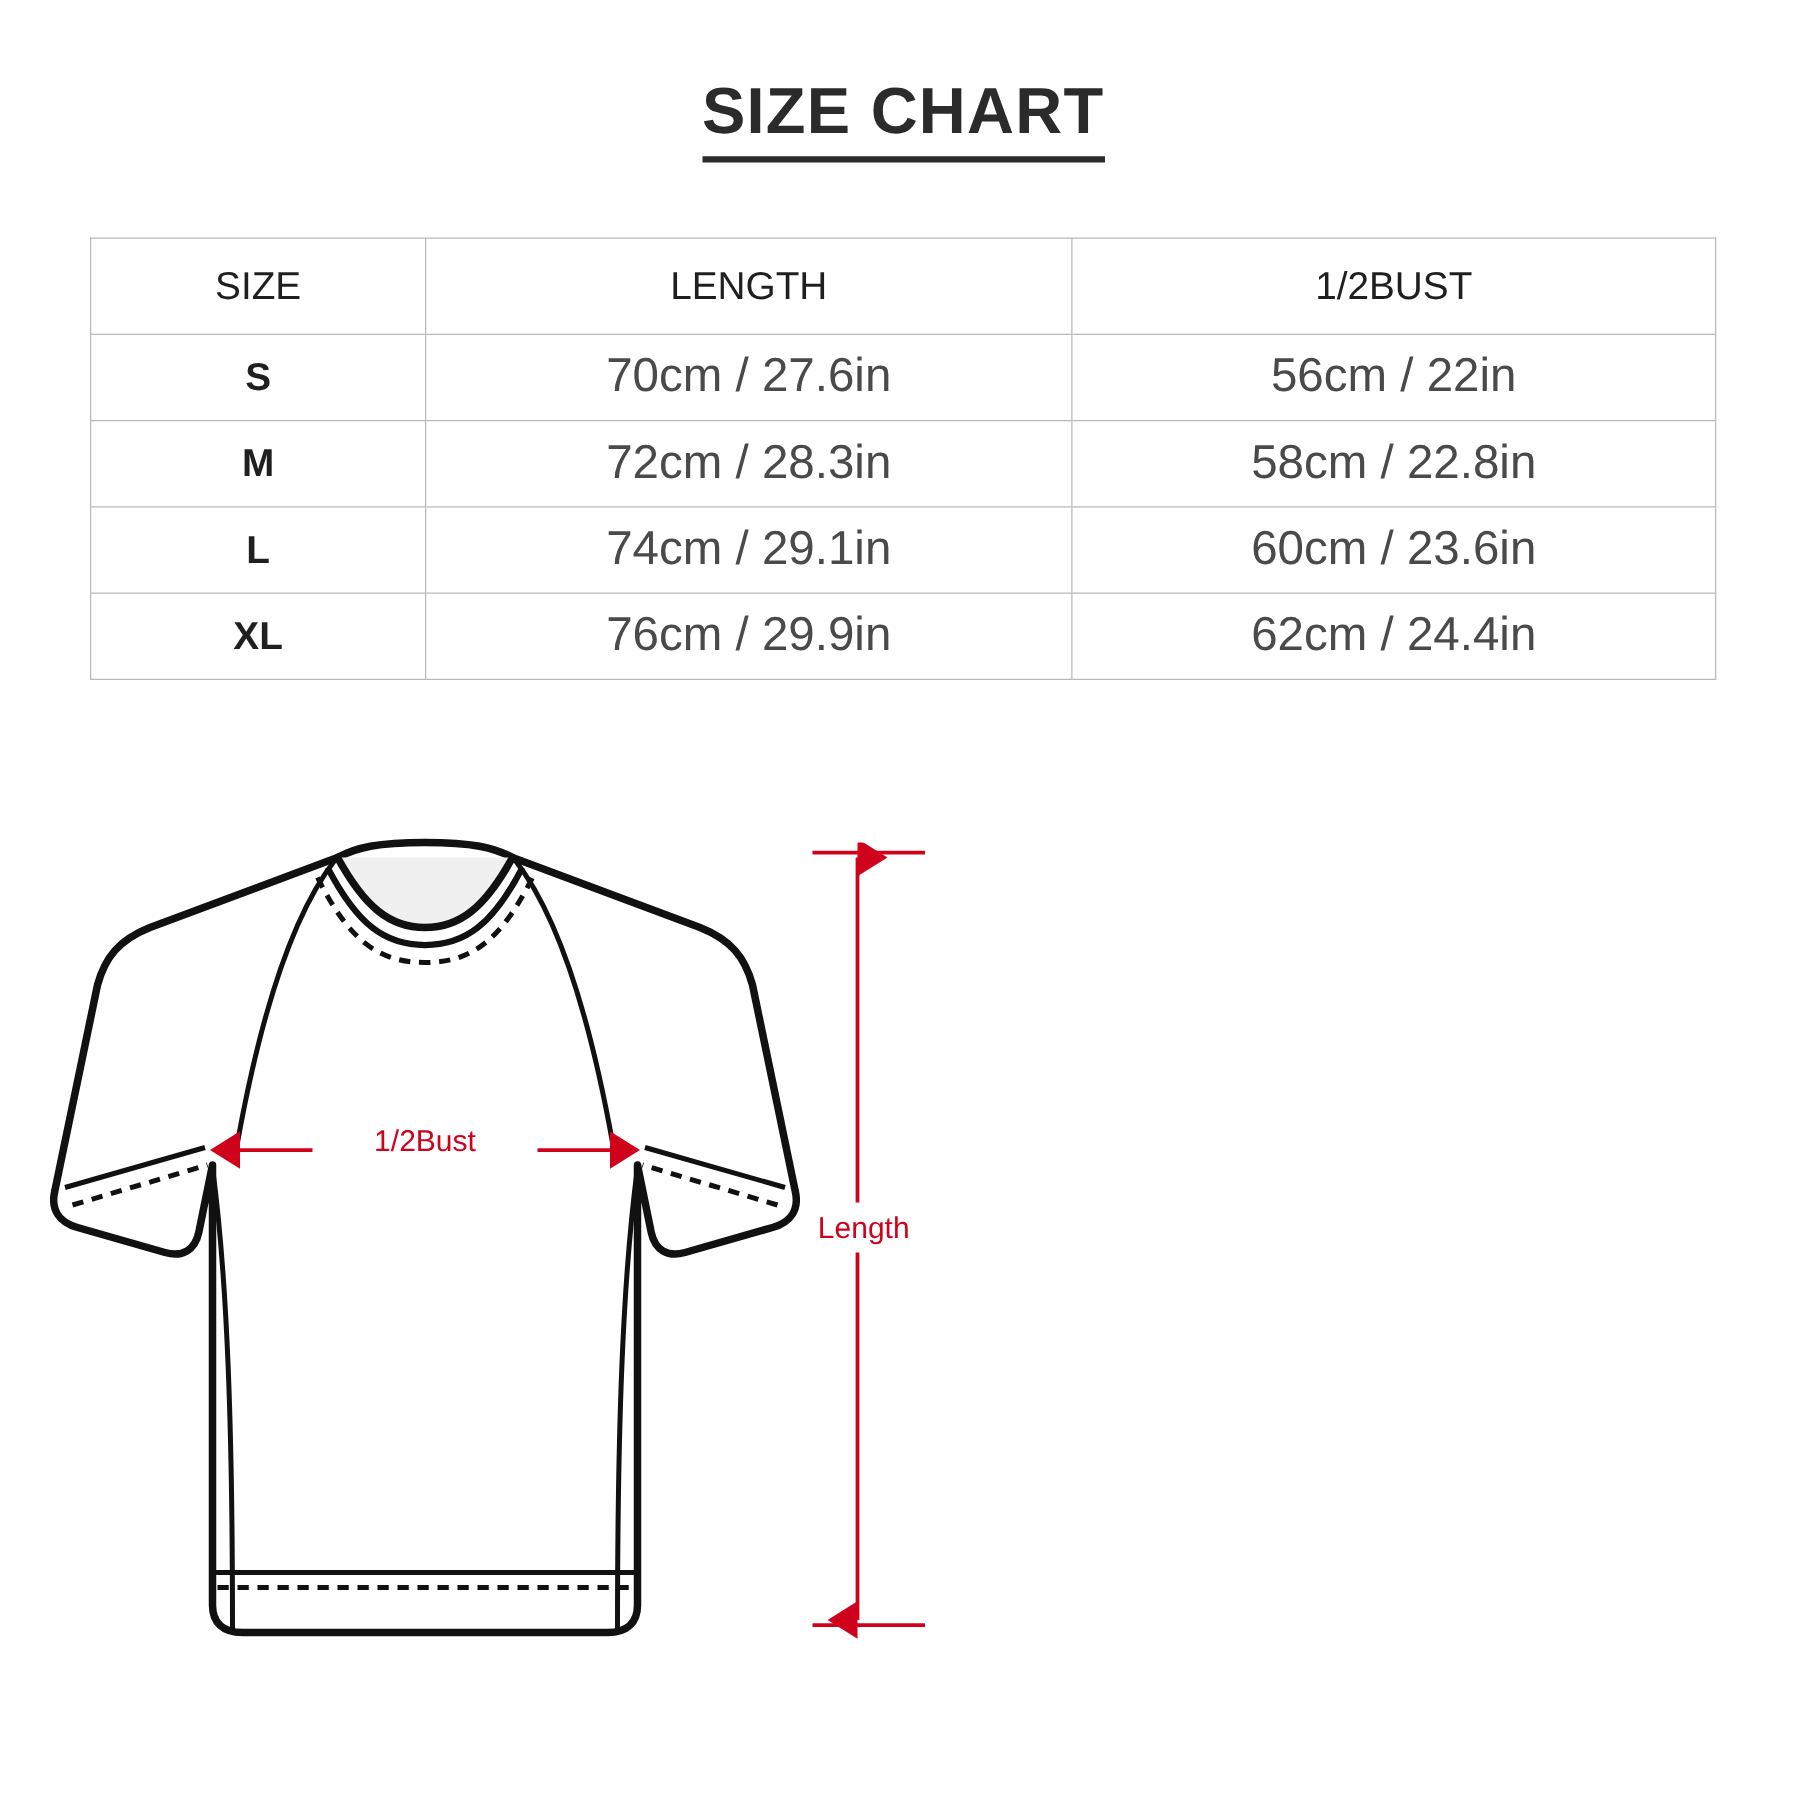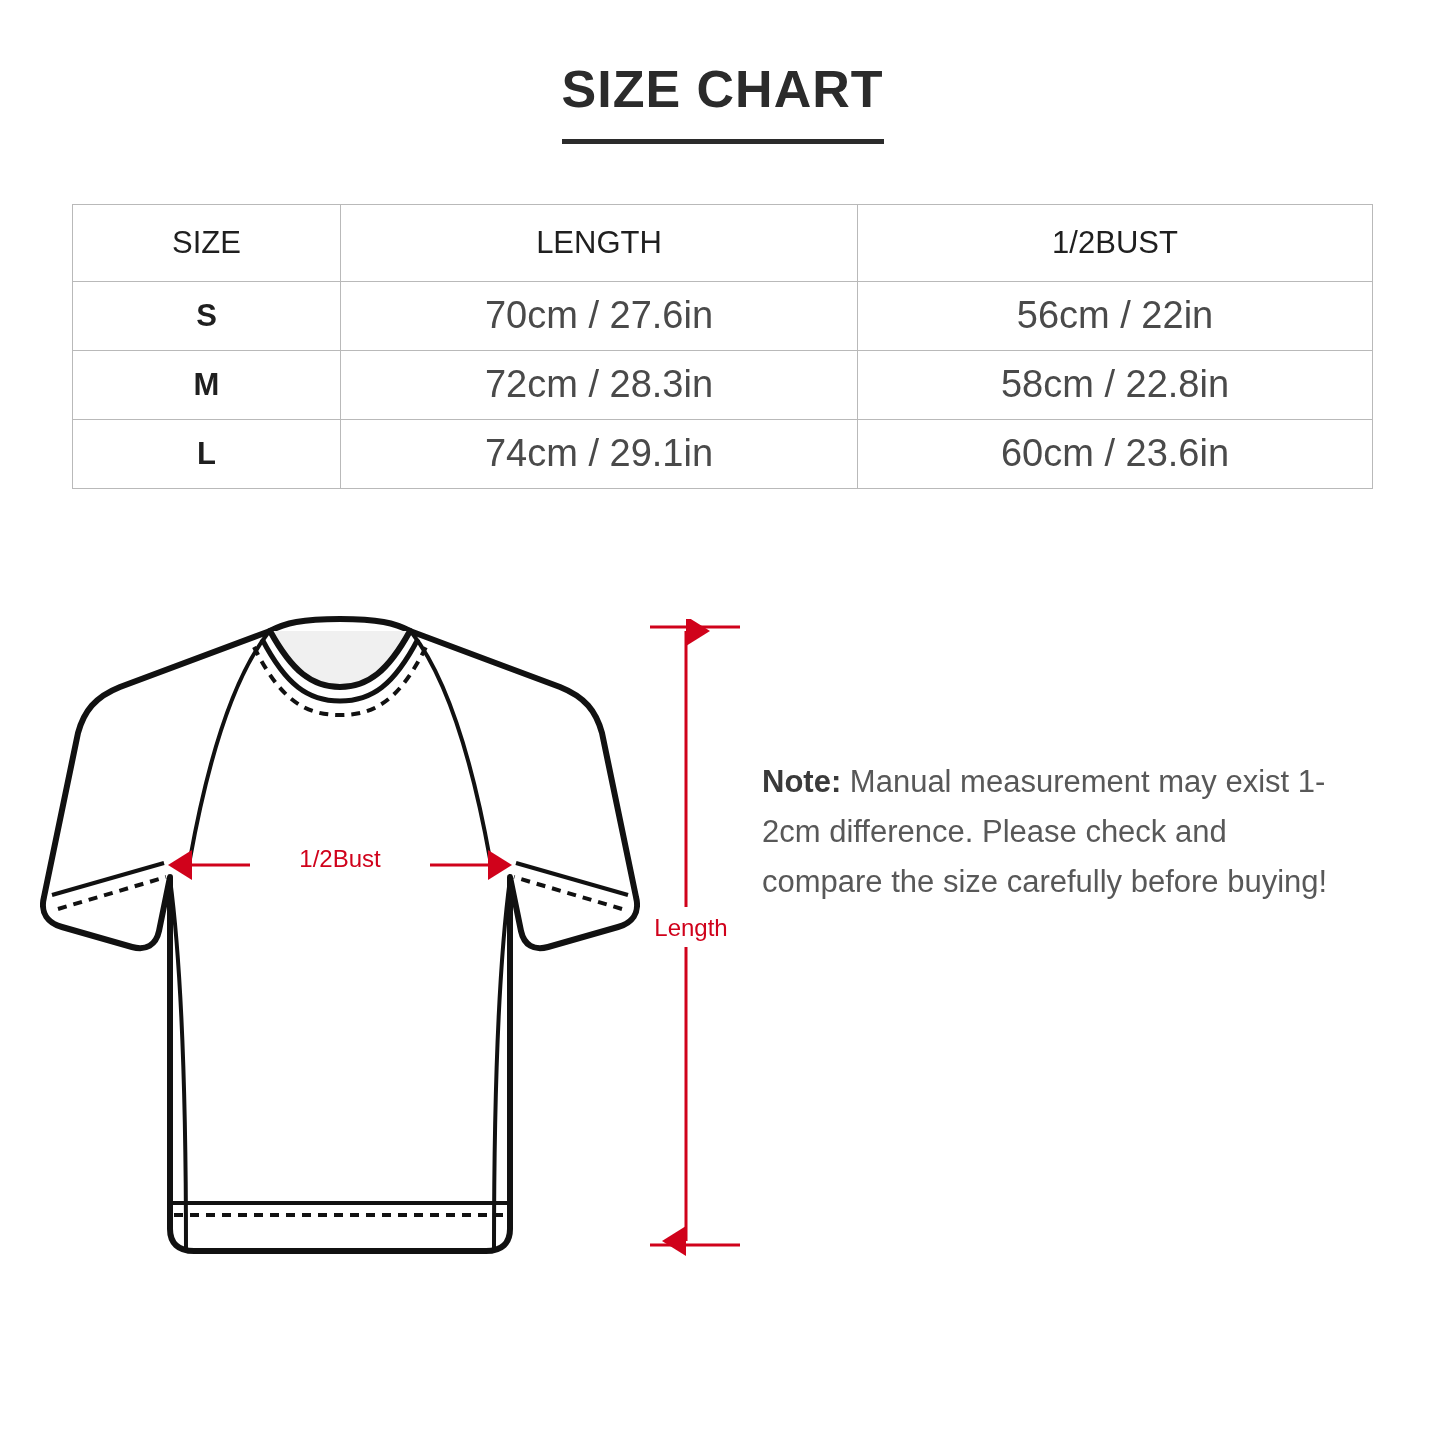--- a/index.html
+++ b/index.html
@@ -21,21 +21,21 @@
     text-align: center;
     padding-top: 62px;
   }
   .title {
     display: inline-block;
     font-size: 52px;
     font-weight: bold;
     letter-spacing: 1px;
     color: #2b2b2b;
     border-bottom: 5px solid #2b2b2b;
-    padding-bottom: 22px;
+    padding-bottom: 8px;
     line-height: 1.05;
   }
 
   
   .table-wrap {
     margin: 60px 72px 0 72px;
   }
   table.size-table {
     width: 1300px;
     border-collapse: collapse;
@@ -130,20 +130,25 @@
       </tr>
       <tr>
         <td class="size-cell">M</td>
         <td>72cm / 28.3in</td>
         <td>58cm / 22.8in</td>
       </tr>
       <tr>
         <td class="size-cell">L</td>
         <td>74cm / 29.1in</td>
         <td>60cm / 23.6in</td>
+      </tr>
+      <tr>
+        <td class="size-cell">XL</td>
+        <td>76cm / 29.9in</td>
+        <td>62cm / 24.4in</td>
       </tr>
     </tbody>
   </table>
 </div>
 
 <div class="bottom">
 
   <div class="shirt-art">
     <svg width="600" height="660" viewBox="0 0 600 660" xmlns="http://www.w3.org/2000/svg">
 
@@ -217,17 +222,14 @@
         </marker>
       </defs>
       <line x1="10" y1="8" x2="100" y2="8" stroke="#d0021b" stroke-width="3"></line>
       <line x1="10" y1="626" x2="100" y2="626" stroke="#d0021b" stroke-width="3"></line>
       <line x1="46" y1="12" x2="46" y2="622" stroke="#d0021b" stroke-width="3" marker-start="url(#arrU)" marker-end="url(#arrD)"></line>
       <rect x="8" y="288" width="78" height="40" fill="#ffffff"></rect>
     </svg>
     <div style="position:absolute; left:0; top:295px; width:102px; text-align:center; font-size:24px; color:#d0021b;">Length</div>
   </div>
 
-  <div class="note">
-    <b>Note:</b><span> Manual measurement may exist 1-2cm difference. Please check and compare the size carefully before buying!</span>
-  </div>
 
 </div>
 
 </body></html>

